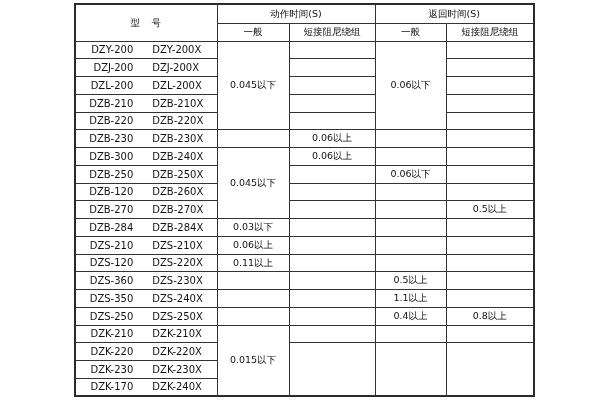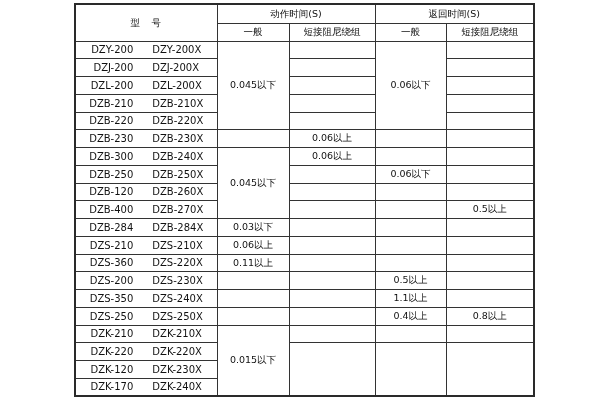--- a/index.html
+++ b/index.html
@@ -183,21 +183,21 @@
               <span>DZB-260X</span>
             </div>
           </td>
           <td rowspan="1"></td>
           <td rowspan="1"></td>
           <td rowspan="1"></td>
         </tr>
         <tr>
           <td class="model-cell">
             <div class="pair">
-              <span>DZB-400</span>
+              <span>DZB-270</span>
               <span>DZB-270X</span>
             </div>
           </td>
           <td rowspan="1"></td>
           <td rowspan="1"></td>
           <td rowspan="1">0.5以上</td>
         </tr>
         <tr>
           <td class="model-cell">
             <div class="pair">
@@ -218,33 +218,33 @@
             </div>
           </td>
           <td rowspan="1">0.06以上</td>
           <td rowspan="1"></td>
           <td rowspan="1"></td>
           <td rowspan="1"></td>
         </tr>
         <tr>
           <td class="model-cell">
             <div class="pair">
+              <span>DZS-120</span>
+              <span>DZS-220X</span>
+            </div>
+          </td>
+          <td rowspan="1">0.11以上</td>
+          <td rowspan="1"></td>
+          <td rowspan="1"></td>
+          <td rowspan="1"></td>
+        </tr>
+        <tr>
+          <td class="model-cell">
+            <div class="pair">
               <span>DZS-360</span>
-              <span>DZS-220X</span>
-            </div>
-          </td>
-          <td rowspan="1">0.11以上</td>
-          <td rowspan="1"></td>
-          <td rowspan="1"></td>
-          <td rowspan="1"></td>
-        </tr>
-        <tr>
-          <td class="model-cell">
-            <div class="pair">
-              <span>DZS-200</span>
               <span>DZS-230X</span>
             </div>
           </td>
           <td rowspan="1"></td>
           <td rowspan="1"></td>
           <td rowspan="1">0.5以上</td>
           <td rowspan="1"></td>
         </tr>
         <tr>
           <td class="model-cell">
@@ -289,21 +289,21 @@
               <span>DZK-220X</span>
             </div>
           </td>
           <td rowspan="3"></td>
           <td rowspan="3"></td>
           <td rowspan="3"></td>
         </tr>
         <tr>
           <td class="model-cell">
             <div class="pair">
-              <span>DZK-120</span>
+              <span>DZK-230</span>
               <span>DZK-230X</span>
             </div>
           </td>
         </tr>
         <tr>
           <td class="model-cell">
             <div class="pair">
               <span>DZK-170</span>
               <span>DZK-240X</span>
             </div>

